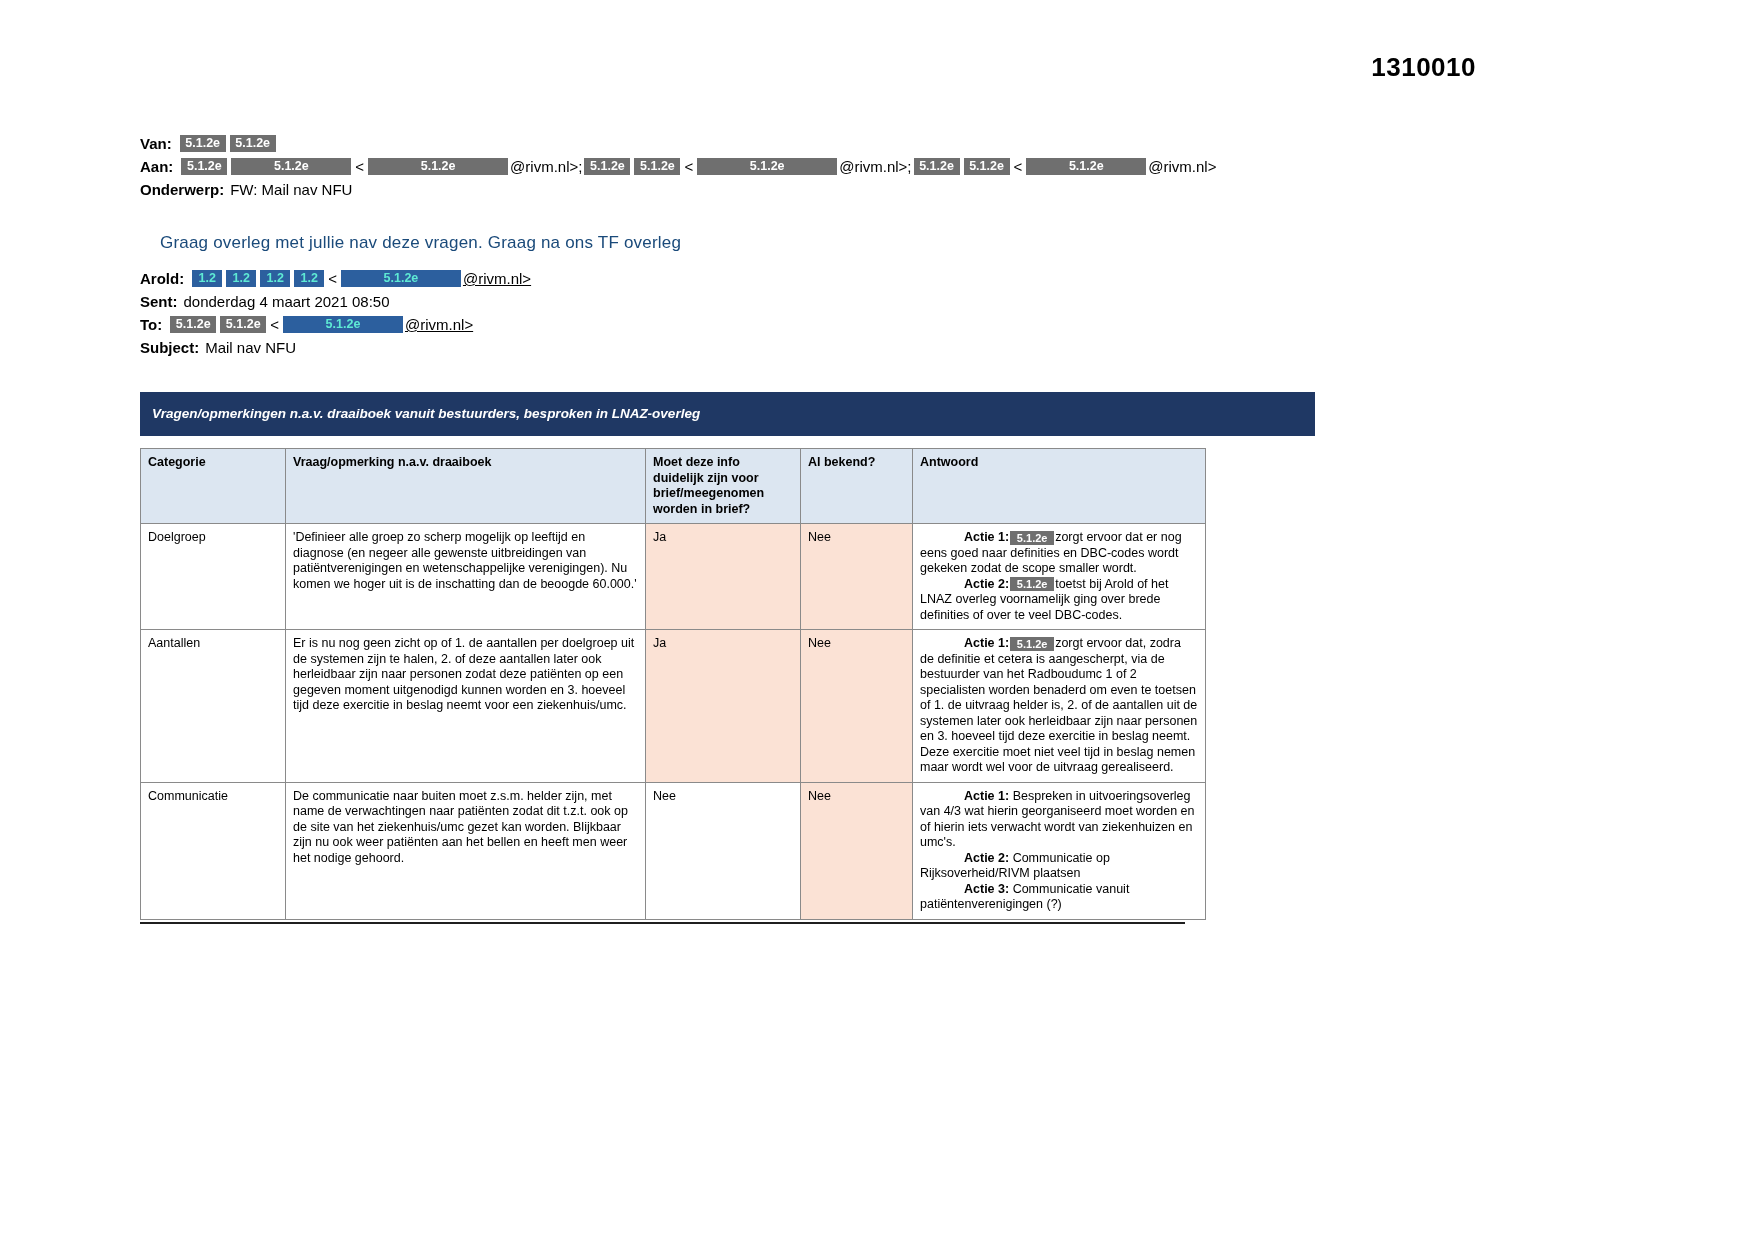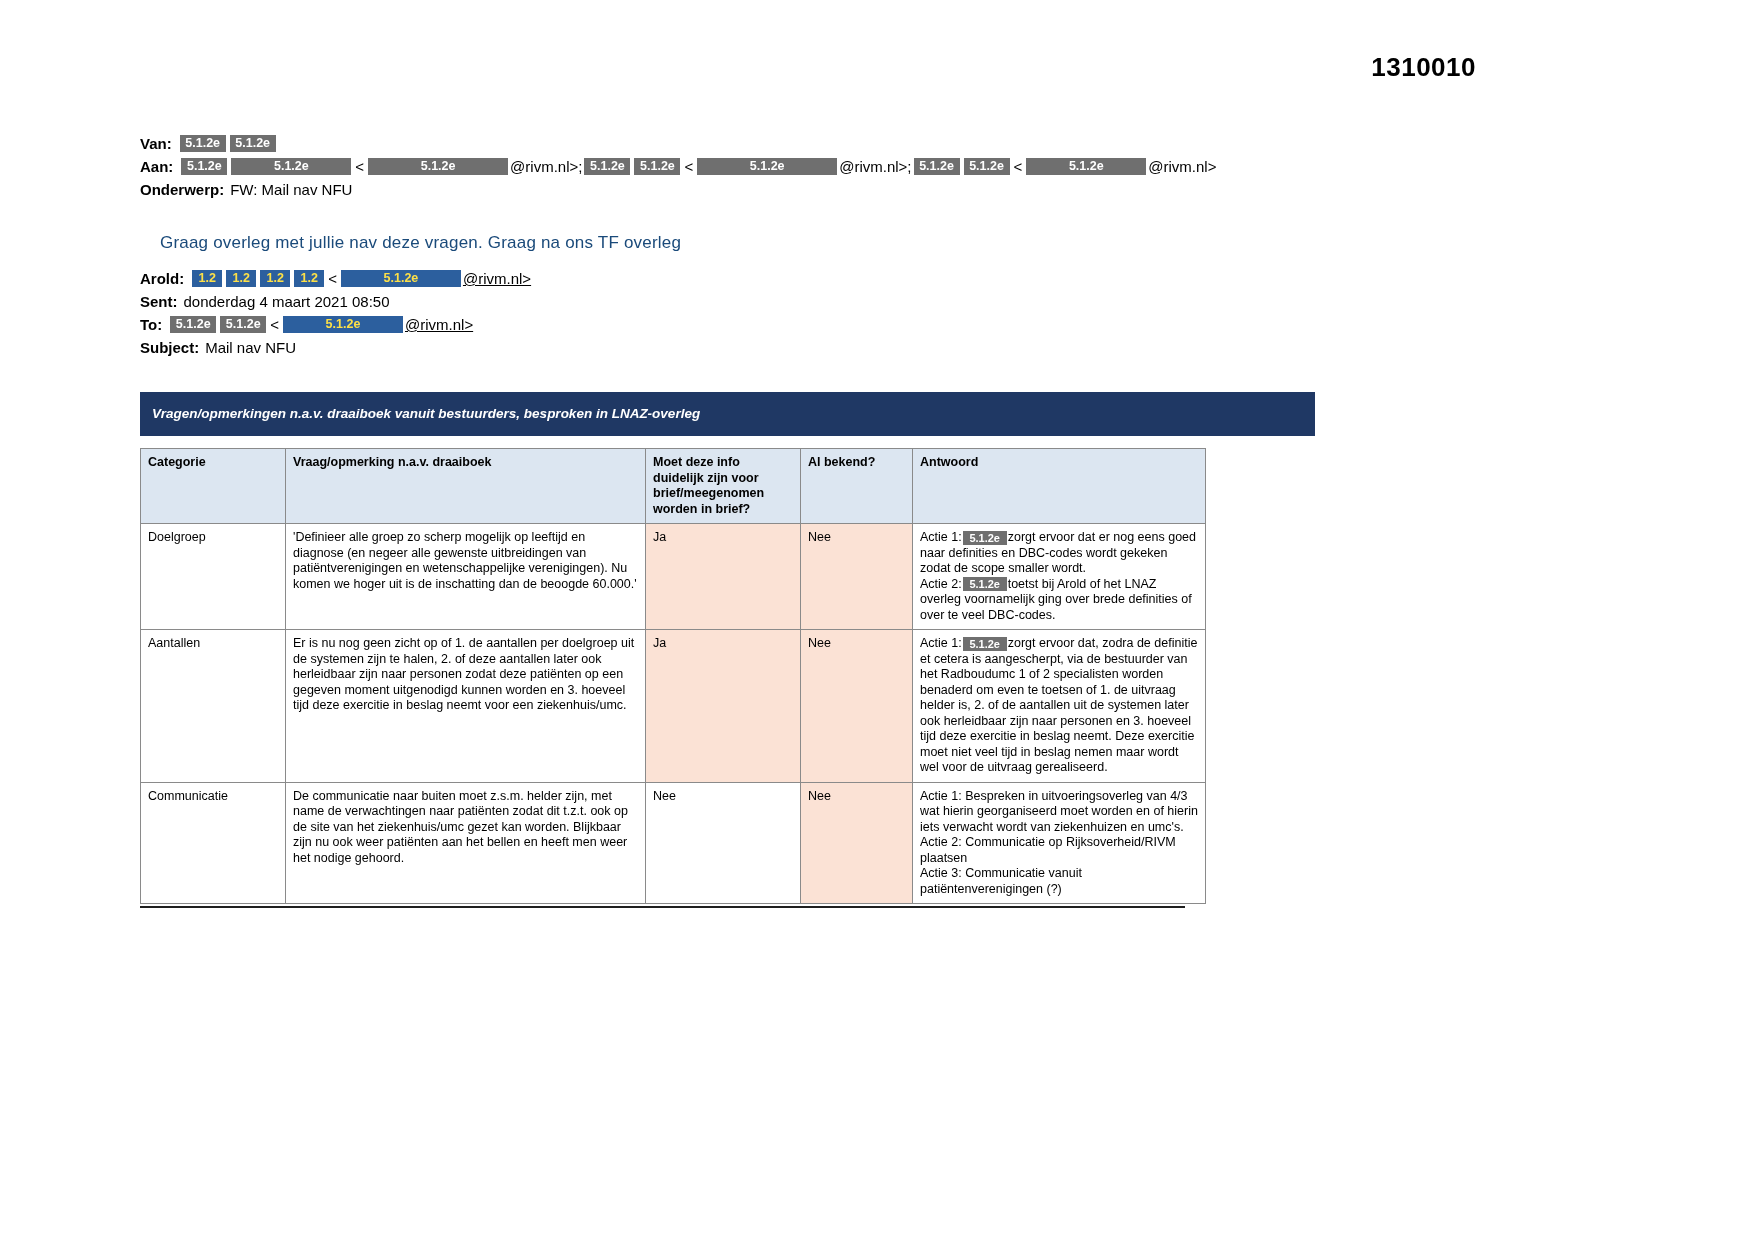--- a/index.html
+++ b/index.html
@@ -63,21 +63,21 @@
     padding: 0 4px;
     margin: 0 2px;
     vertical-align: middle;
     box-sizing: border-box;
   }
   .redact.w-sm { width: 46px; }
   .redact.w-lg { width: 120px; }
   .redact.w-xl { width: 140px; }
   .redact.blue {
     background: #2c5f9e;
-    color: #fde047;
+    color: #5eead4;
   }
   .redact.blue.w-xxl { width: 120px; }
   .mail-sep { padding: 0 2px; }
   .email-dom { font-size: 15px; }
   .link-ul { text-decoration: underline; color: #000; }
 
   .body-text {
     position: absolute;
     left: 140px;
     top: 233px;
@@ -153,21 +153,21 @@
     color: #fff;
     font-weight: bold;
     font-size: 11px;
     line-height: 14px;
     height: 14px;
     width: 44px;
     text-align: center;
     vertical-align: middle;
     margin: 0 1px;
   }
-  b { font-weight: normal; }
+  b { font-weight: bold; margin-left: 44px; }
 </style>
 </head>
 <body>
 
 <div class="page">
 
   <div class="doc-number">1310010</div>
 
   <div class="mail-header">
 

